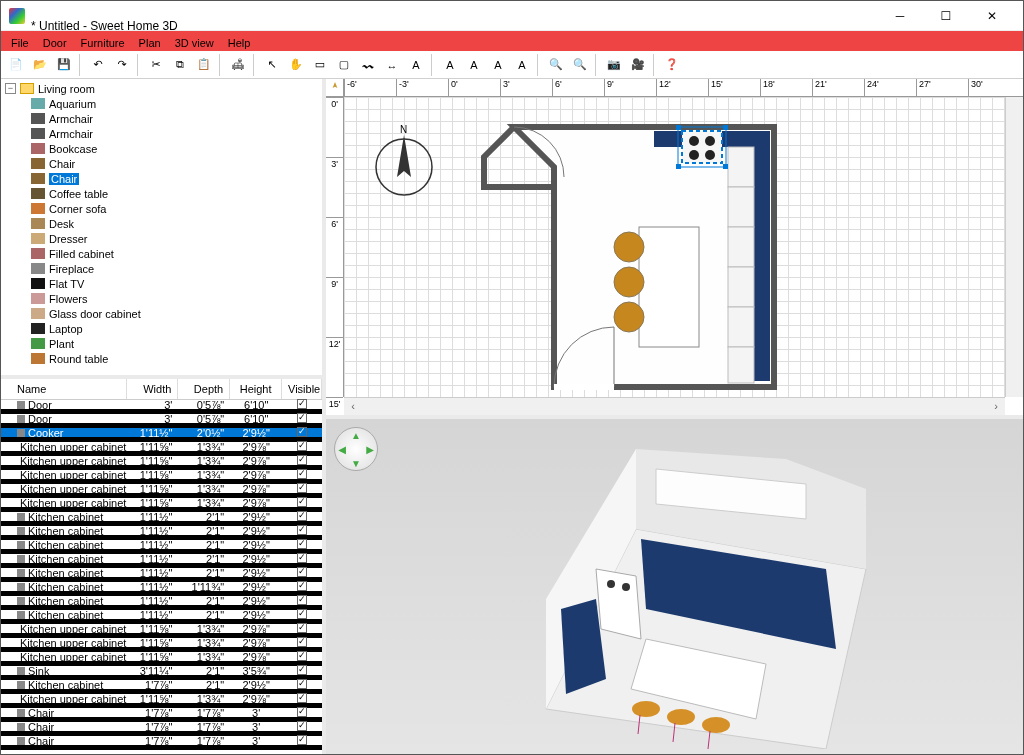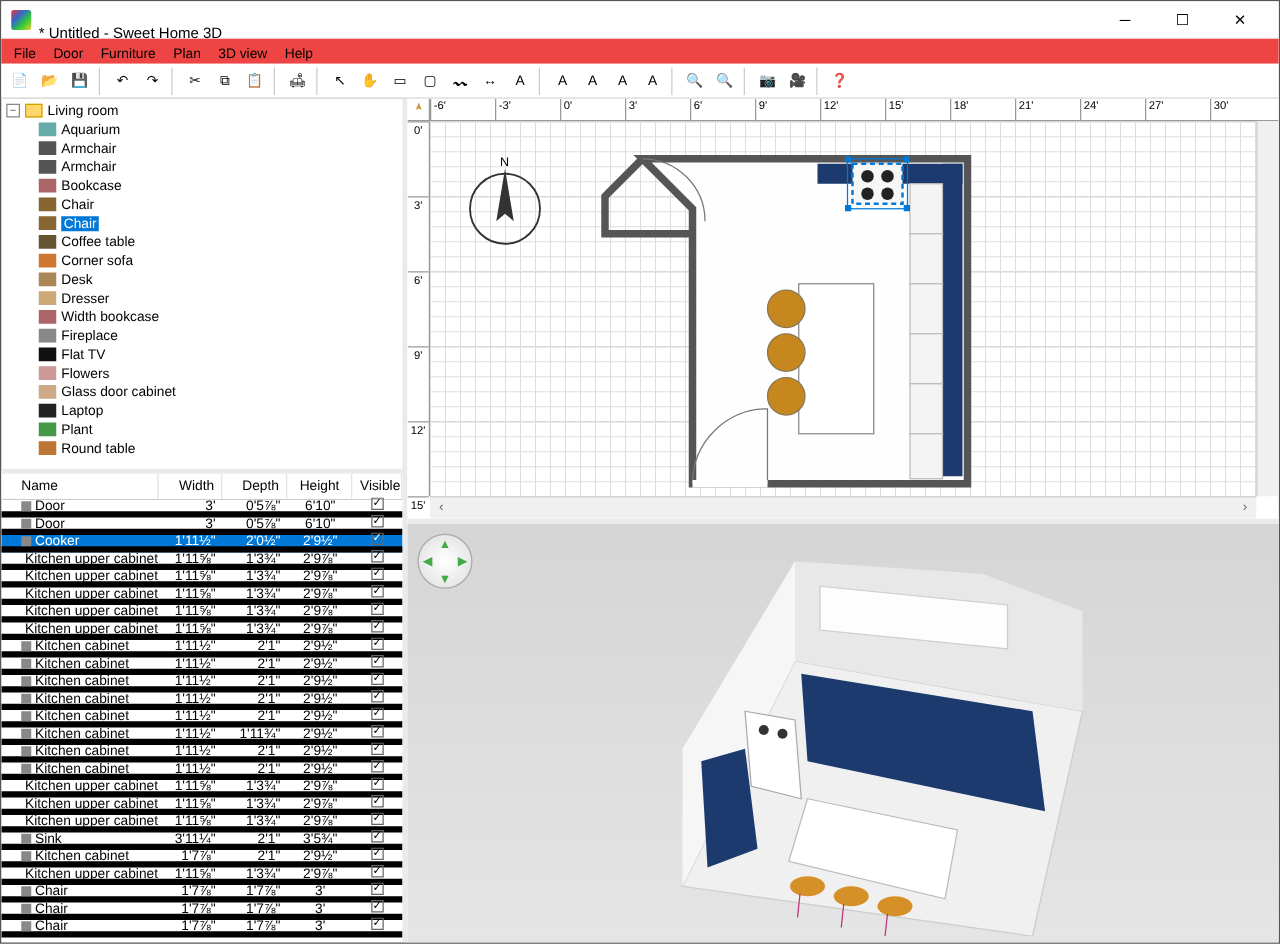--- a/index.html
+++ b/index.html
@@ -163,21 +163,21 @@
         <div class="tree-row child">
           <span class="itm-icon" style="background: rgb(170, 136, 85);"></span>
           <span class="label">Desk</span>
         </div>
         <div class="tree-row child">
           <span class="itm-icon" style="background: rgb(204, 170, 119);"></span>
           <span class="label">Dresser</span>
         </div>
         <div class="tree-row child">
           <span class="itm-icon" style="background: rgb(170, 102, 102);"></span>
-          <span class="label">Width bookcase</span>
+          <span class="label">Filled cabinet</span>
         </div>
         <div class="tree-row child">
           <span class="itm-icon" style="background: rgb(136, 136, 136);"></span>
           <span class="label">Fireplace</span>
         </div>
         <div class="tree-row child">
           <span class="itm-icon" style="background: rgb(17, 17, 17);"></span>
           <span class="label">Flat TV</span>
         </div>
         <div class="tree-row child">

